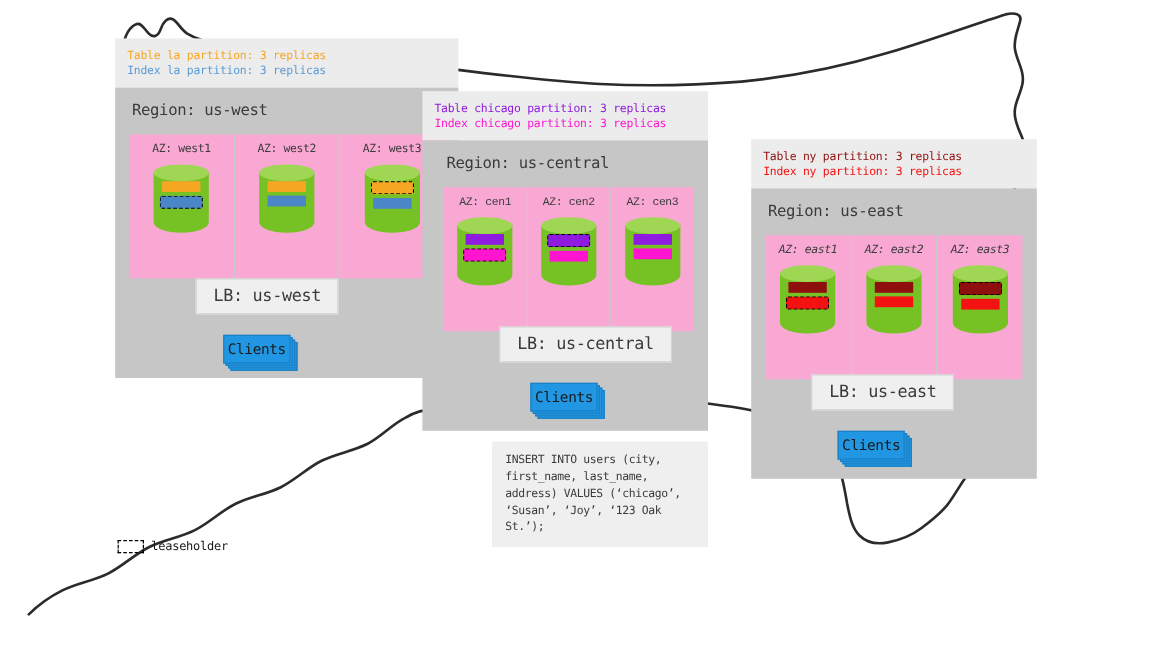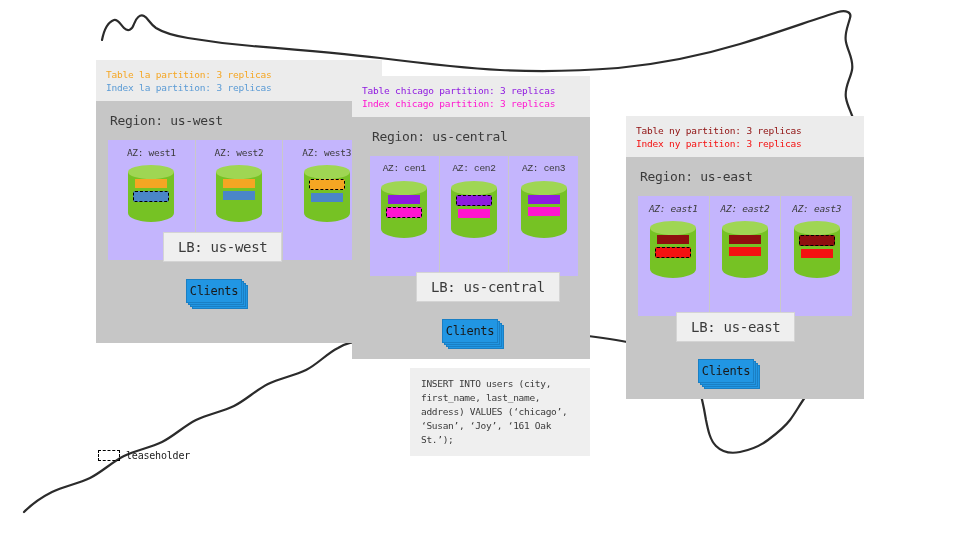--- a/index.html
+++ b/index.html
@@ -47,21 +47,21 @@
     position: relative;
     padding: 10px 12px 14px 12px;
   }
   .region-title {
     font-size: 13px;
     color: #3b3b3b;
     margin: 2px 0 12px 2px;
     letter-spacing: -0.3px;
   }
   .az-strip {
-    background: #c4b5fd;
+    background: #f9a8d4;
     display: flex;
     box-sizing: border-box;
   }
   .az {
     flex: 1 1 0;
     box-sizing: border-box;
     padding: 7px 4px 14px 4px;
     text-align: center;
     border-right: 1px solid #c9c9c9;
   }
@@ -262,21 +262,21 @@
   <svg class="arrow-layer" viewBox="0 0 960 540" xmlns="http://www.w3.org/2000/svg">
     <defs>
       <marker id="redhead" markerWidth="7" markerHeight="7" refX="5.2" refY="3" orient="auto">
         <path d="M0,0 L6,3 L0,6 z" fill="#e8201a"></path>
       </marker>
     </defs>
     <path d="M462,272 C480,268 490,262 506,252 C518,245 528,240 538,236" fill="none" stroke="#e8201a" stroke-width="1.6" marker-end="url(#redhead)"></path>
   </svg>
   <div class="arrow-num" style="left:539px; top:250px;">2</div>
 
-  <div class="region" id="region-us-west" style="left:96px; top:32px; width:286px;margin-top:28px;">
+  <div class="region" id="region-us-west" style="left:96px; top:32px; width:286px;">
     <div class="region-header">
       <div class="hdr-line" style="color:#f5a623;">Table la partition: 3 replicas</div>
       <div class="hdr-line" style="color:#5b9bd5;">Index la partition: 3 replicas</div>
     </div>
     <div class="region-body" style="height:242px;">
       <div class="region-title">Region: us-west</div>
       <div class="az-strip" style="height:120px;">
 
         <div class="az">
           <div class="az-label">AZ: west1</div>
@@ -382,21 +382,21 @@
 
   <div class="clients-wrap" style="left:442px; top:319px;">
     <div class="clients-stack">
       <div class="layer l1"></div>
       <div class="layer l2"></div>
       <div class="layer l3"></div>
       <div class="layer l4">Clients</div>
     </div>
   </div>
 
-  <div class="sql-box" style="left:410px; top:368px; width:180px;">INSERT INTO users (city, first_name, last_name, address) VALUES (‘chicago’, ‘Susan’, ‘Joy’, ‘161 Oak St.’);</div>
+  <div class="sql-box" style="left:410px; top:368px; width:180px;">INSERT INTO users (city, first_name, last_name, address) VALUES (‘chicago’, ‘Susan’, ‘Joy’, ‘123 Oak St.’);</div>
 
   <div class="region" id="region-us-east" style="left:606px; top:116px; width:238px;padding-left:20px;">
     <div class="region-header">
       <div class="hdr-line" style="color:#8f0f0f;">Table ny partition: 3 replicas</div>
       <div class="hdr-line" style="color:#f41111;">Index ny partition: 3 replicas</div>
     </div>
     <div class="region-body" style="height:242px;">
       <div class="region-title">Region: us-east</div>
       <div class="az-strip" style="height:120px;font-style:italic;">
 

